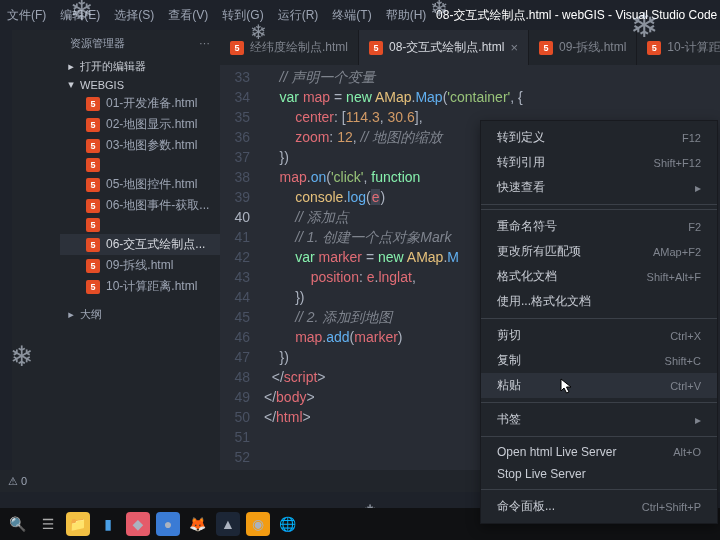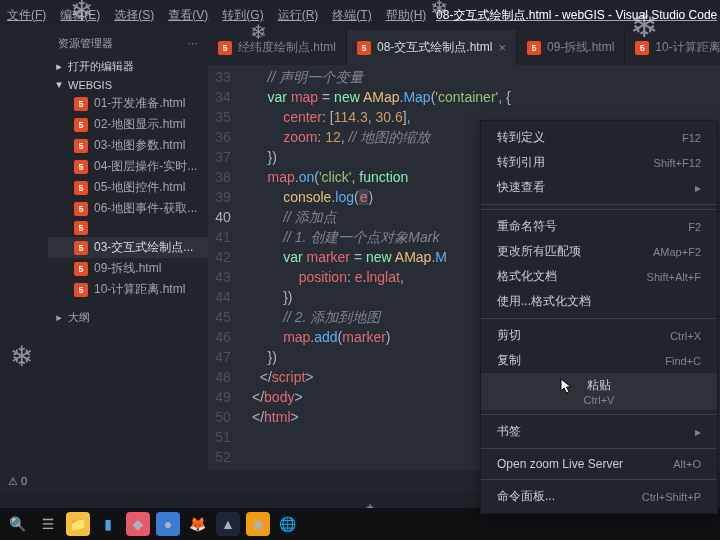--- a/index.html
+++ b/index.html
@@ -1,51 +1,51 @@
 <!DOCTYPE html>
 <html><head>
 <meta charset="utf-8">
 <style>
 * { margin: 0; padding: 0; box-sizing: border-box; font-family: "Microsoft YaHei", Arial, sans-serif; }
 body { width: 720px; height: 540px; overflow: hidden; background: #1e222a; color: #abb2bf; font-size: 12px; position: relative; }
-.titlebar { height: 30px; background: #1e222a; display: flex; align-items: center; color: #9da5b4; text-decoration: underline; }
+.titlebar { height: 30px; background: #1e222a; display: flex; align-items: center; color: #9da5b4; }
 .menu-item { padding: 0 7px; font-size: 12px; cursor: default; }
 .win-title { flex: 1; text-align: center; font-size: 12px; color: #ffffff; }
-.main { display: flex; height: 440px; }
+.main { display: flex; height: 440px; margin-left: 12px; }
 .activitybar { width: 48px; background: #21252b; display: flex; flex-direction: column; align-items: center; padding-top: 8px; gap: 18px; }
 .sidebar { width: 160px; background: #21252b; overflow: hidden; }
 .side-head { padding: 6px 10px; font-size: 11px; color: #9da5b4; display: flex; align-items: center; }
 .side-sect { padding: 2px 6px; font-size: 11px; color: #c8ccd4; display: flex; align-items: center; gap: 4px; }
 .chev { display: inline-block; width: 10px; text-align: center; }
 .file-item { padding: 2px 4px 2px 26px; font-size: 12px; color: #9da5b4; display: flex; align-items: center; gap: 6px; white-space: nowrap; overflow: hidden; text-overflow: ellipsis; }
 .file-item.active { background: #2c313a; color: #d7dae0; }
 .html-icon { width: 14px; height: 14px; background: #e44d26; border-radius: 2px; color: #fff; font-size: 9px; font-weight: bold; display: inline-flex; align-items: center; justify-content: center; flex-shrink: 0; }
 .editor-area { flex: 1; display: flex; flex-direction: column; background: #282c34; overflow: hidden; }
 .tabs { height: 35px; background: #21252b; display: flex; align-items: stretch; overflow: hidden; }
 .tab { padding: 0 10px; display: flex; align-items: center; gap: 6px; font-size: 12px; color: #7f848e; border-right: 1px solid #181a1f; white-space: nowrap; }
 .tab.active { background: #282c34; color: #d7dae0; }
 .close-x { color: #7f848e; font-size: 13px; }
 .code-wrap { flex: 1; display: flex; font-family: Consolas, monospace; font-size: 14px; line-height: 20px; overflow: hidden; }
-.gutter { width: 44px; text-align: center; color: #495162; padding-right: 14px; padding-top: 2px; }
+.gutter { width: 44px; text-align: right; color: #495162; padding-right: 14px; padding-top: 2px; }
 .gutter .ln { height: 20px; }
 .gutter .ln.cur { color: #abb2bf; }
 .code { flex: 1; white-space: pre; padding-top: 2px; overflow: hidden; }
 .cmt { color: #7f848e; font-style: italic; }
 .kw { color: #86efac; }
 .vr { color: #e06c75; }
 .fn { color: #61afef; }
 .cl { color: #e5c07b; }
 .st { color: #98c379; }
 .nm { color: #d19a66; }
 .pn { color: #abb2bf; }
 .pr { color: #e06c75; }
 .sel { background: #3e4451; padding: 0 1px; }
 .ctx-menu { position: absolute; left: 480px; top: 120px; width: 238px; background: #21252b; border: 1px solid #181a1f; box-shadow: 0 4px 12px rgba(0,0,0,0.4); z-index: 50; padding: 4px 0; }
 .ctx-item { padding: 4px 16px; font-size: 12px; color: #c8ccd4; display: flex; justify-content: space-between; align-items: center; }
-.ctx-item.hover { background: #2c313a; flex-direction: column; }
+.ctx-item.hover { background: #2c313a; }
 .ctx-key { color: #7f848e; font-size: 11px; }
 .ctx-sep { height: 1px; background: #3b4048; margin: 4px 0; }
 .ctx-arrow { color: #7f848e; }
 .statusbar { height: 22px; background: #21252b; display: flex; align-items: center; padding: 0 8px; font-size: 11px; color: #9da5b4; justify-content: space-between; }
 .side-bottom { padding: 4px 6px; font-size: 11px; color: #9da5b4; display: flex; align-items: center; gap: 4px; }
 .taskbar { position: absolute; bottom: 0; left: 0; right: 0; height: 32px; background: #101113; display: flex; align-items: center; gap: 6px; padding-left: 6px; }
 .tb-ico { width: 24px; height: 24px; border-radius: 4px; display: flex; align-items: center; justify-content: center; font-size: 14px; }
 .snow { position: absolute; color: #e4eefc; opacity: 0.55; font-size: 28px; pointer-events: none; }
 .cursor { position: absolute; left: 560px; top: 378px; width: 14px; height: 18px; z-index: 60; }
 .side-toolbar { display: flex; gap: 8px; margin-left: auto; color: #7f848e; }
@@ -98,36 +98,35 @@
         <div class="file-item">
           <span class="html-icon">5</span>
           <span>02-地图显示.html</span>
         </div>
         <div class="file-item">
           <span class="html-icon">5</span>
           <span>03-地图参数.html</span>
         </div>
         <div class="file-item">
           <span class="html-icon">5</span>
-          <span>04-图层操作-实时...</span>
         </div>
         <div class="file-item">
           <span class="html-icon">5</span>
           <span>05-地图控件.html</span>
         </div>
         <div class="file-item">
           <span class="html-icon">5</span>
           <span>06-地图事件-获取...</span>
         </div>
         <div class="file-item">
           <span class="html-icon">5</span>
         </div>
         <div class="file-item active">
           <span class="html-icon">5</span>
-          <span>03-交互式绘制点...</span>
+          <span>06-交互式绘制点...</span>
         </div>
         <div class="file-item">
           <span class="html-icon">5</span>
           <span>09-拆线.html</span>
         </div>
         <div class="file-item">
           <span class="html-icon">5</span>
           <span>10-计算距离.html</span>
         </div>
       </div>
@@ -233,35 +232,38 @@
     <div class="ctx-item">
       <span>使用...格式化文档</span>
     </div>
     <div class="ctx-sep"></div>
     <div class="ctx-item">
       <span>剪切</span>
       <span class="ctx-key">Ctrl+X</span>
     </div>
     <div class="ctx-item">
       <span>复制</span>
-      <span class="ctx-key">Find+C</span>
+      <span class="ctx-key">Shift+C</span>
     </div>
     <div class="ctx-item hover">
       <span>粘贴</span>
       <span class="ctx-key">Ctrl+V</span>
     </div>
     <div class="ctx-sep"></div>
     <div class="ctx-item">
       <span>书签</span>
       <span class="ctx-arrow">▸</span>
     </div>
     <div class="ctx-sep"></div>
     <div class="ctx-item">
-      <span>Open zoom Live Server</span>
+      <span>Open html Live Server</span>
       <span class="ctx-key">Alt+O</span>
+    </div>
+    <div class="ctx-item">
+      <span>Stop Live Server</span>
     </div>
     <div class="ctx-sep"></div>
     <div class="ctx-item">
       <span>命令面板...</span>
       <span class="ctx-key">Ctrl+Shift+P</span>
     </div>
   </div>
 
 <svg class="cursor" viewBox="0 0 14 18">
     <path d="M1 1 L1 13 L4 10 L6.5 15 L9 14 L6.5 9 L11 9 Z" fill="#fff" stroke="#000" stroke-width="1"></path>

